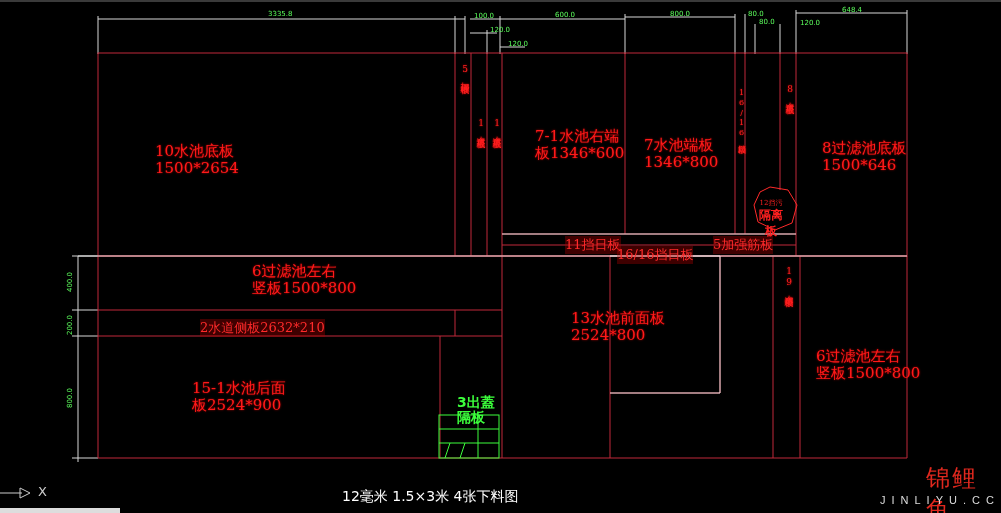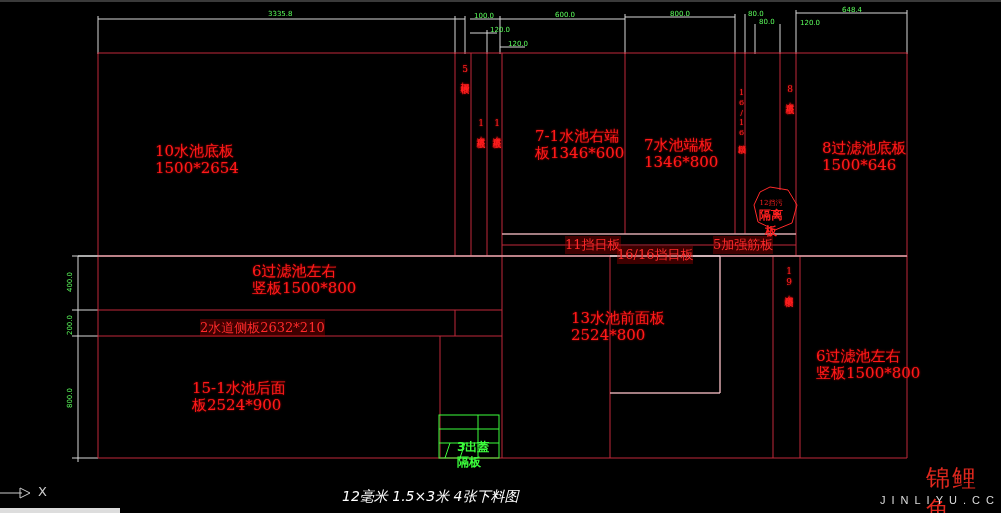--- a/index.html
+++ b/index.html
@@ -5,26 +5,26 @@
   html, body { margin:0; padding:0; background:#000; }
   body { width:1001px; height:513px; position:relative; overflow:hidden; font-family:"DejaVu Sans", sans-serif; }
   .topbar { position:absolute; left:0; top:0; width:1001px; height:2px; background:#3a3a3a; }
   svg.cad { position:absolute; left:0; top:0; }
   .lbl { position:absolute; color:#ff1a1a; font-family:"DejaVu Serif", serif; white-space:nowrap; line-height:1.15; text-shadow:0 0 2px #c00; }
   .lbl.big { font-size:15px; }
   .vlbl { position:absolute; color:#ff2020; font-family:"DejaVu Serif", serif; font-size:9px; writing-mode:vertical-rl; text-orientation:upright; letter-spacing:1px; text-shadow:0 0 2px #c00; }
   .small { position:absolute; color:#ff2a2a; font-size:13px; font-family:"DejaVu Serif", serif; white-space:nowrap; background:rgba(180,0,0,0.35); }
   .dim { position:absolute; color:#5cff5c; font-size:7px; font-family:"DejaVu Sans", sans-serif; white-space:nowrap; }
   .dimv { position:absolute; color:#5cff5c; font-size:7px; font-family:"DejaVu Sans", sans-serif; writing-mode:vertical-rl; transform:rotate(180deg); white-space:nowrap; }
-  .caption { position:absolute; left:342px; top:488px; color:#fff; font-size:14px; font-family:"DejaVu Sans", sans-serif; white-space:nowrap;font-style:italic; }
+  .caption { position:absolute; left:342px; top:488px; color:#fff; font-size:14px; font-family:"DejaVu Sans", sans-serif; white-space:nowrap; }
   .axis-x { position:absolute; left:38px; top:484px; color:#ccc; font-size:13px; font-family:"DejaVu Sans", sans-serif; }
   .logo-cn { position:absolute; left:903px; top:462px; color:#e0281e; font-size:24px; font-family:"DejaVu Serif", serif; letter-spacing:2px;margin-left:23px; }
   .logo-en { position:absolute; left:880px; top:494px; color:#ddd; font-size:11px; letter-spacing:6px; font-family:Liberation Sans, sans-serif; }
   .badge { position:absolute; left:757px; top:191px; width:28px; height:38px; color:#ff2020; font-size:7px; text-align:center; line-height:1.3; font-family:"DejaVu Serif", serif; padding-top:8px; box-sizing:border-box; }
-  .green-box { position:absolute; left:439px; top:437px; width:60px; height:30px; color:#3cff3c; font-size:12px; }
+  .green-box { position:absolute; left:439px; top:392px; width:60px; height:30px; color:#3cff3c; font-size:14px; }
   .green-box span { position:absolute; left:18px; font-weight:bold; }
   .bottom-strip { position:absolute; left:0; top:508px; width:120px; height:5px; background:#ddd; }
 </style>
 </head>
 <body>
 
 <div class="topbar"></div>
 
 <svg class="cad" width="1001" height="513">
 

